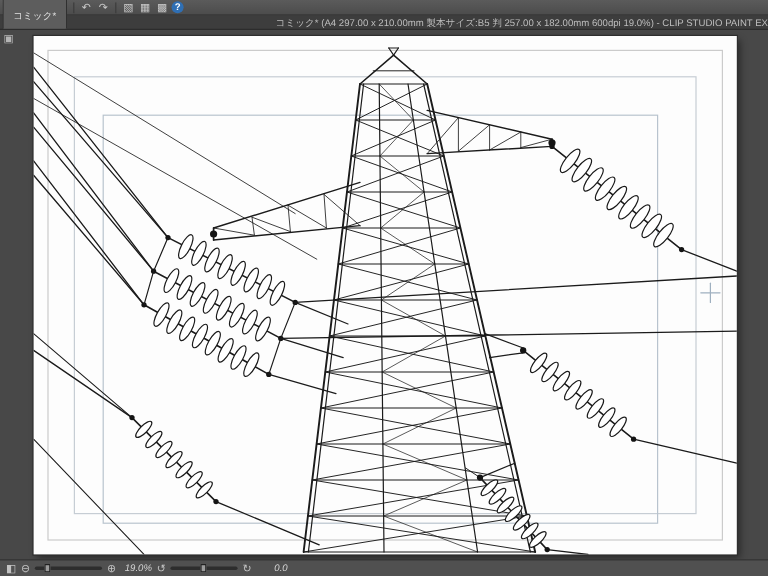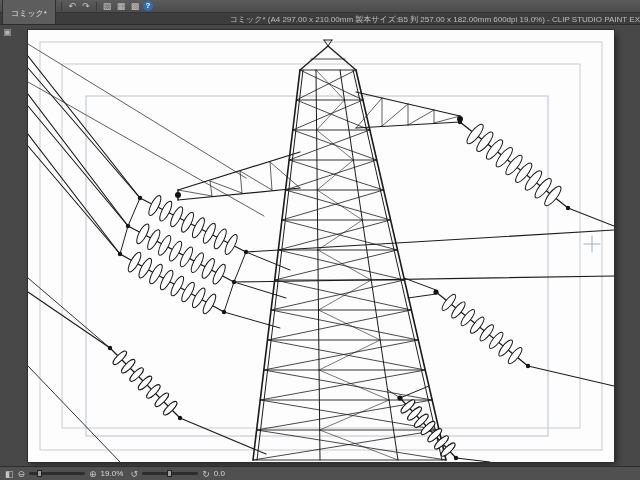--- a/index.html
+++ b/index.html
@@ -66,21 +66,21 @@
   .page svg{display:block;}
 
   
   .status-bar{
     height:14px;flex:0 0 14px;
     background:#505050;border-top:1px solid #2e2e2e;
     display:flex;align-items:center;gap:4px;padding:0 5px;
     box-sizing:border-box;font-size:8px;color:#cccccc;
   }
   .sb-icon{font-size:9px;line-height:12px;color:#c2c2c2;}
-  .sb-text{color:#d6d6d6;min-width:26px;text-align:left;}
+  .sb-text{color:#d6d6d6;min-width:26px;text-align:right;font-style:italic;}
   .slider{position:relative;width:56px;height:3px;background:#2d2d2d;border-radius:2px;}
   .slider .knob{position:absolute;top:-2px;width:5px;height:7px;background:#9b9b9b;border:1px solid #222;box-sizing:border-box;}
   .knob-zoom{left:8px;}
   .knob-rot{left:25px;}
 </style>
 </head>
 <body>
 
 <div class="app">
 

